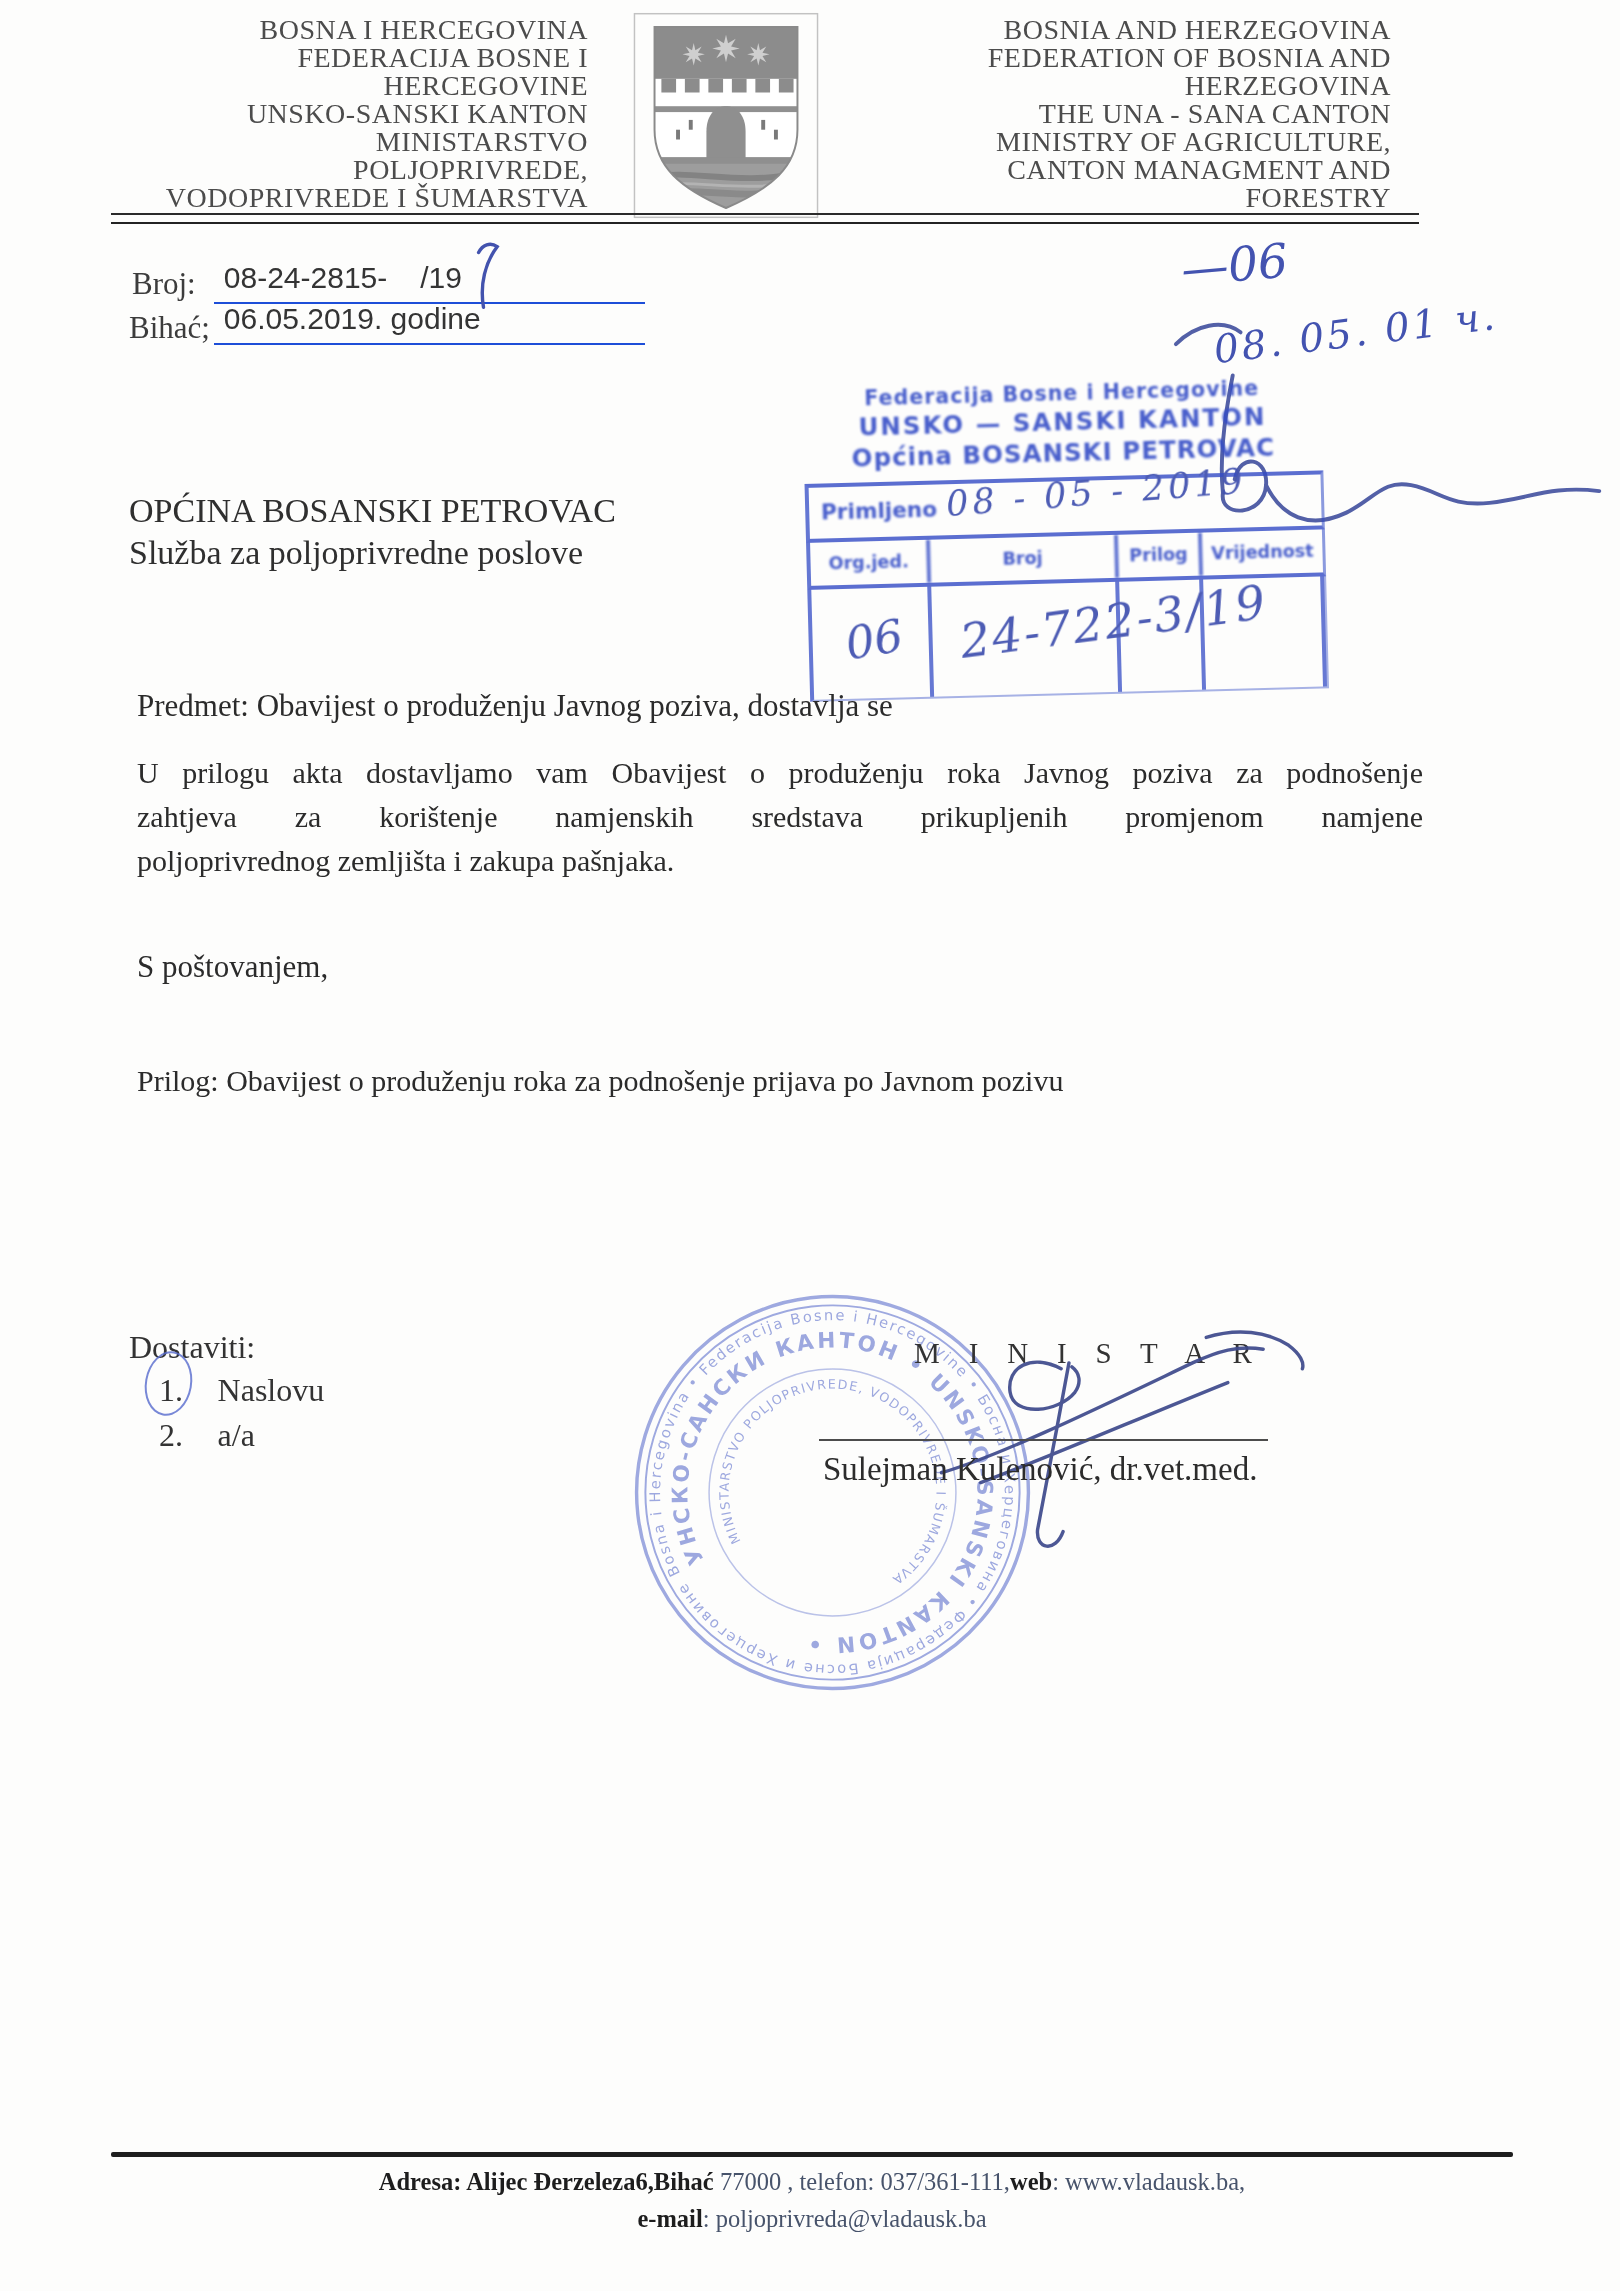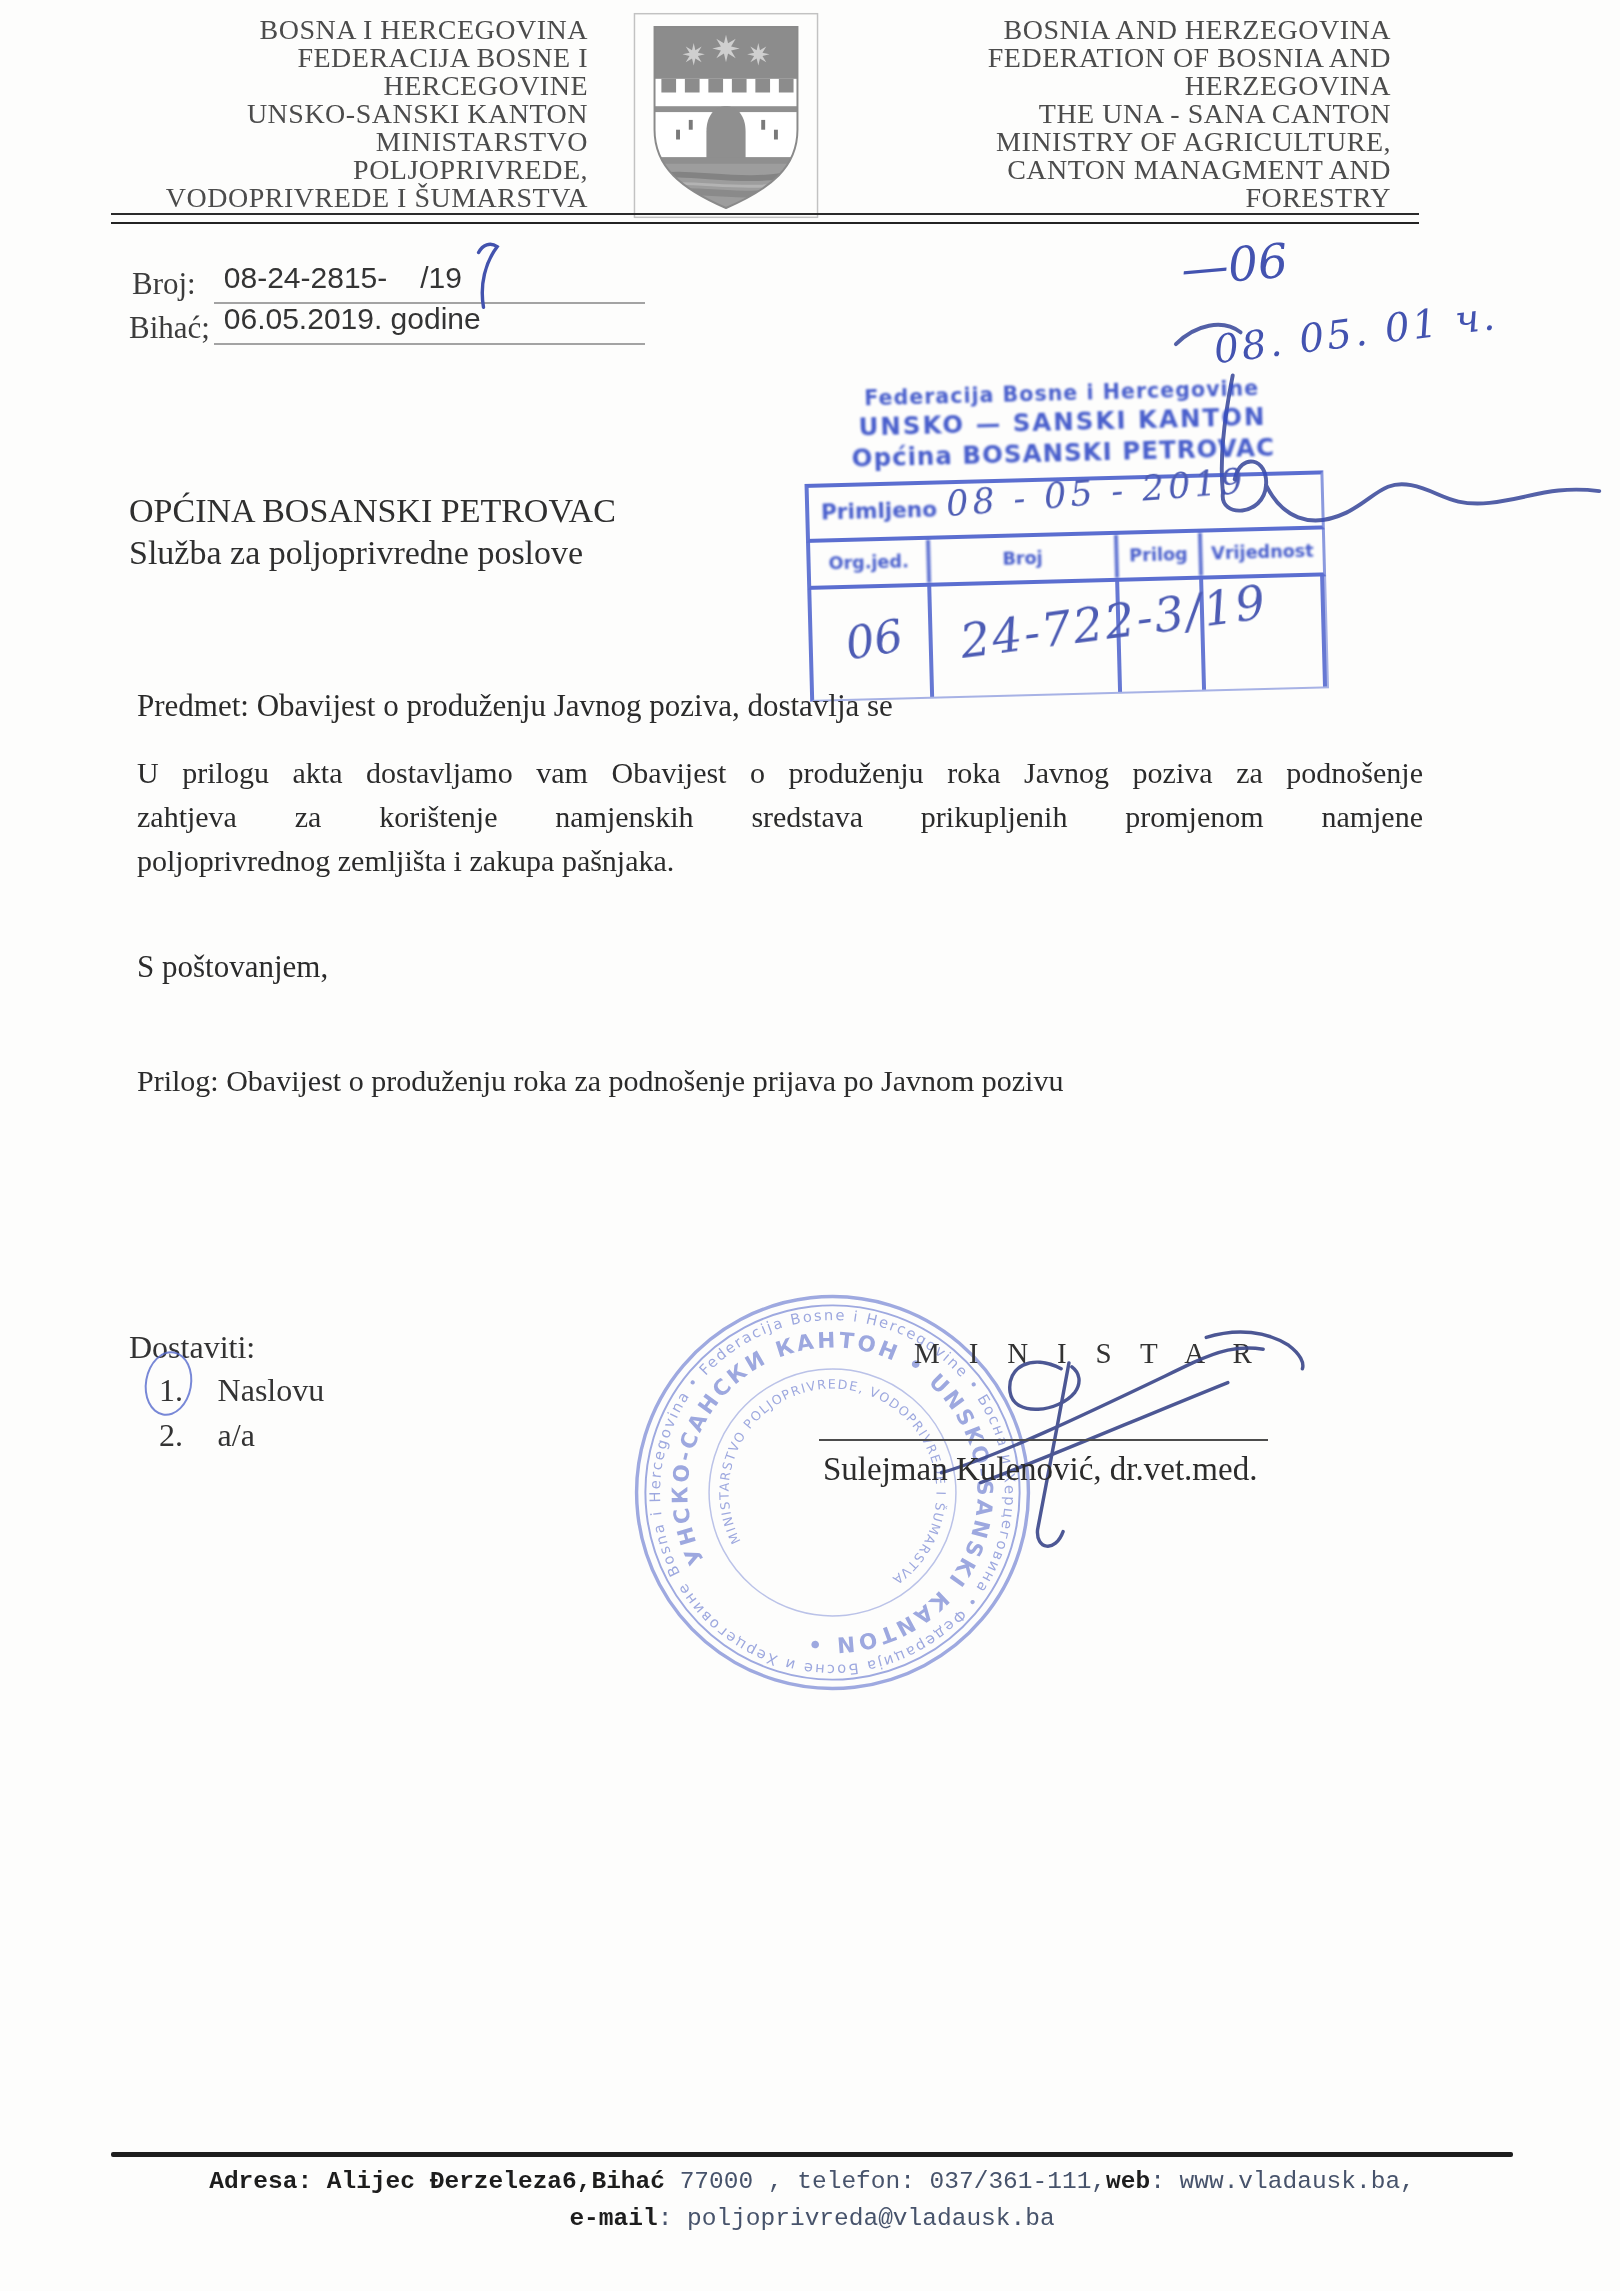--- a/index.html
+++ b/index.html
@@ -9,21 +9,21 @@
     font-family:"Liberation Serif","DejaVu Serif",serif;color:#2e2e2e;
   }
   .abs{position:absolute;}
   
   .hdr{font-size:28px;line-height:28px;text-align:right;color:#4c4c4c;letter-spacing:0.5px;}
   
   .dblrule{height:6.9px;border-top:2.9px solid #2b2b2b;border-bottom:2.9px solid #232323;}
   
   .ref-label{font-size:31px;color:#3c3c3c;}
   .ref-val{font-family:"Liberation Sans","DejaVu Sans",sans-serif;font-size:30px;color:#343434;}
-  .ref-underline{border-bottom:2px solid #a3a3a3;padding-left:9.8px;}
+  .ref-underline{border-bottom:2px solid #1d4ed8;padding-left:9.8px;}
   
   .hand{font-family:"DejaVu Serif",serif;font-style:italic;color:#4353b0;}
   
   .rstamp{width:519px;transform:rotate(-1.5deg);transform-origin:left top;filter:blur(0.4px);opacity:.94;}
   .rs-blue{color:rgba(52,76,198,.95);}
   .rs-l1{font-family:"DejaVu Sans",sans-serif;font-weight:bold;font-size:20.6px;text-align:center;filter:blur(1.2px);letter-spacing:1px;}
   .rs-l2{font-family:"DejaVu Sans",sans-serif;font-weight:bold;font-size:24.5px;text-align:center;filter:blur(0.9px);letter-spacing:2px;margin-top:2px;}
   .rs-l3{font-family:"DejaVu Sans",sans-serif;font-weight:bold;font-size:24.5px;text-align:center;filter:blur(0.9px);letter-spacing:1px;margin-top:2px;}
   .rs-box{margin-top:9.8px;border:0 solid rgba(52,76,198,.85);}
   .rs-row1{height:51px;border-top:4.9px solid rgba(52,76,198,.85);border-bottom:4.9px solid rgba(52,76,198,.85);
@@ -44,21 +44,21 @@
   
   .dist-row{font-size:32px;line-height:45px;color:#333;}
   .dist-num{display:inline-block;width:41px;}
   .circle-one{width:43px;height:61px;border:2.5px solid rgba(86,106,205,.8);border-radius:50%;transform:rotate(10deg);}
   
   .ministar{font-size:29px;letter-spacing:10.8px;color:#333;}
   .sigline{border-top:2px solid #4c4c4c;}
   .signame{font-size:33px;color:#2c2c2c;text-align:right;}
   
   .footer-rule{height:4.9px;background:#1e1e1e;border-radius:2px;}
-  .ftr{width:1402px;text-align:center;font-size:24.5px;color:#47536b;font-family:Liberation Mono, monospace;}
+  .ftr{width:1402px;text-align:center;font-size:24.5px;color:#47536b;}
   .ftr b{color:#1d1d1d;}
   svg{display:block;}
 </style>
 </head>
 <body>
 
 <div id="page">
 
   <div class="abs hdr" style="left:137px;top:15.7px;width:451px;">
     <div>BOSNA I HERCEGOVINA</div>

